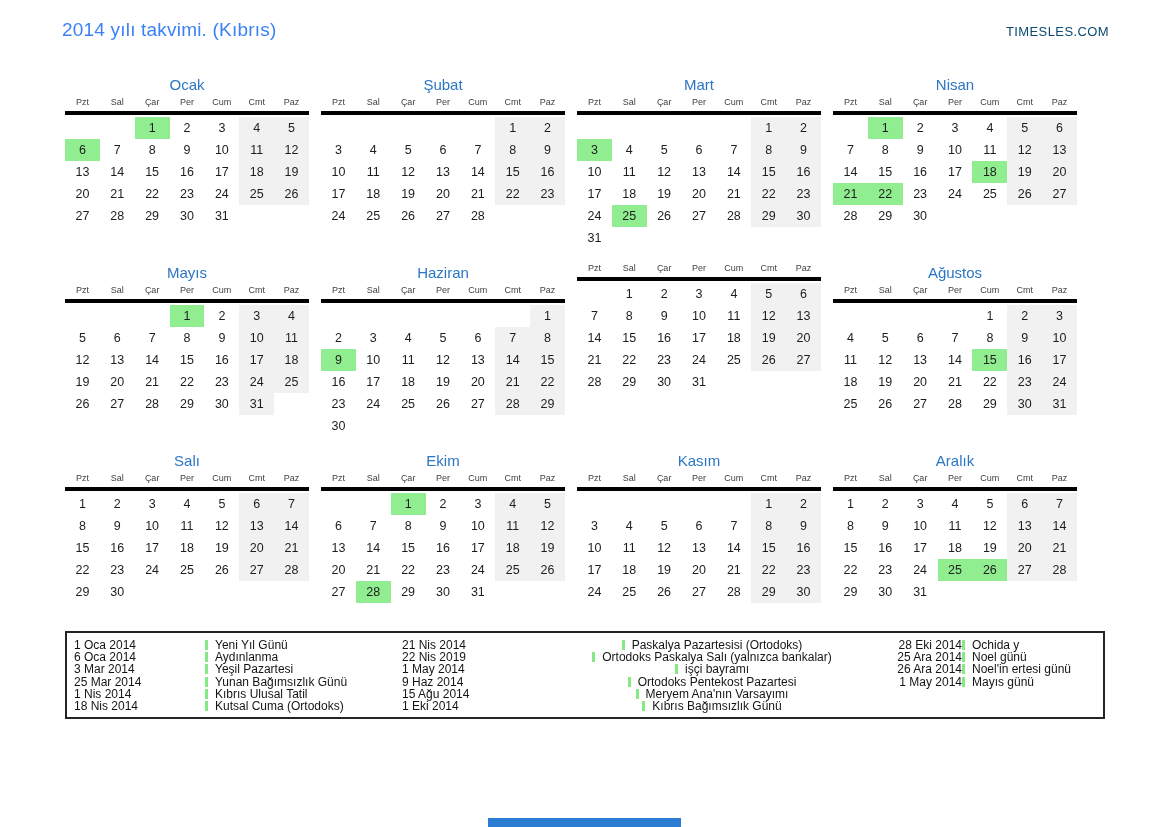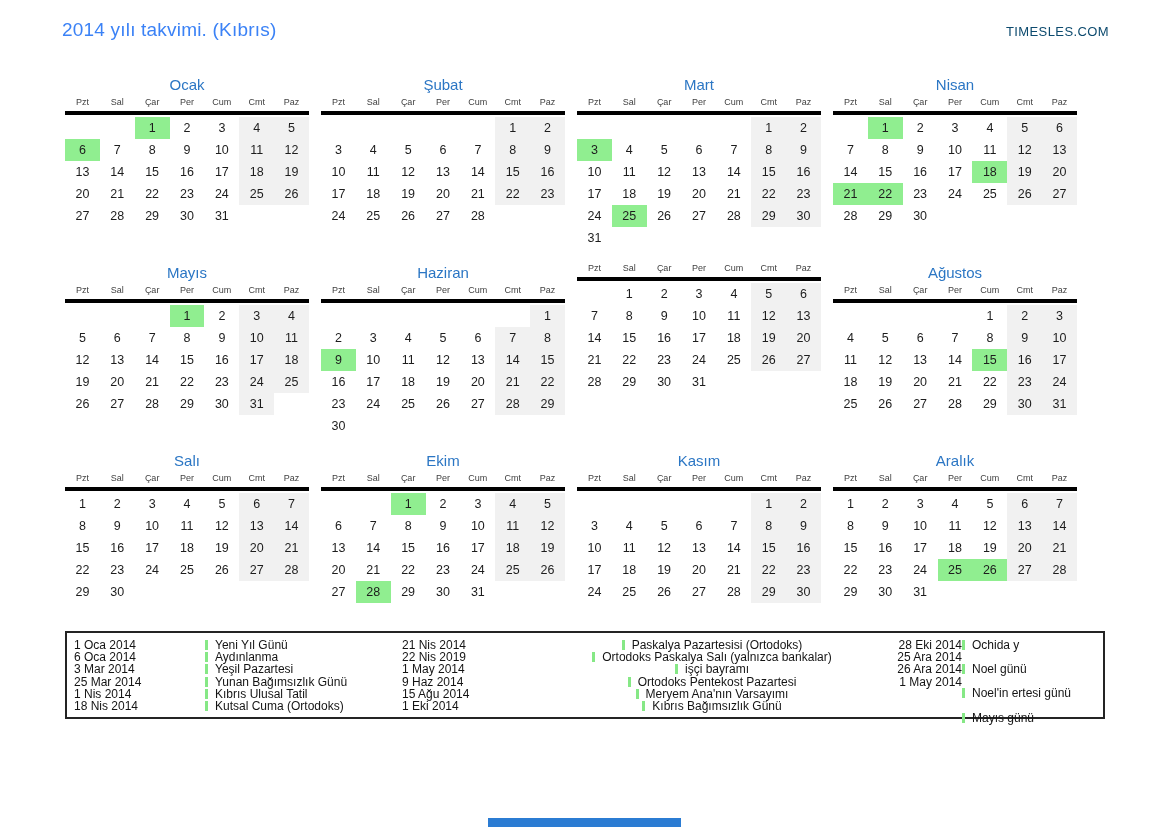--- a/index.html
+++ b/index.html
@@ -43,21 +43,21 @@
     border:2px solid #242424;box-sizing:border-box;
     display:flex;padding:6px 0 0 7px;background:#ffffff;
   }
   .lg-col{display:flex;flex-direction:column;}
   .lg-col div{font-size:12px;line-height:12.2px;color:#141414;white-space:nowrap;}
   .lg-dates-1{width:131px;}
   .lg-names-1{width:197px;}
   .lg-dates-2{width:157px;}
   .lg-names-2{width:306px;text-align:center;}
   .lg-dates-3{width:97px;align-items:flex-end;}
-  .lg-names-3{flex:1;gap:12px;}
+  .lg-names-3{flex:1;}
   .lg-bar{
     display:inline-block;width:3px;height:10px;background:#86e886;
     margin-right:7px;vertical-align:-1px;
   }
   .footer-bar{
     position:absolute;left:488px;bottom:0;width:193px;height:9px;
     background:#2b7cd3;cursor:pointer;
   }
 </style>
 </head>

